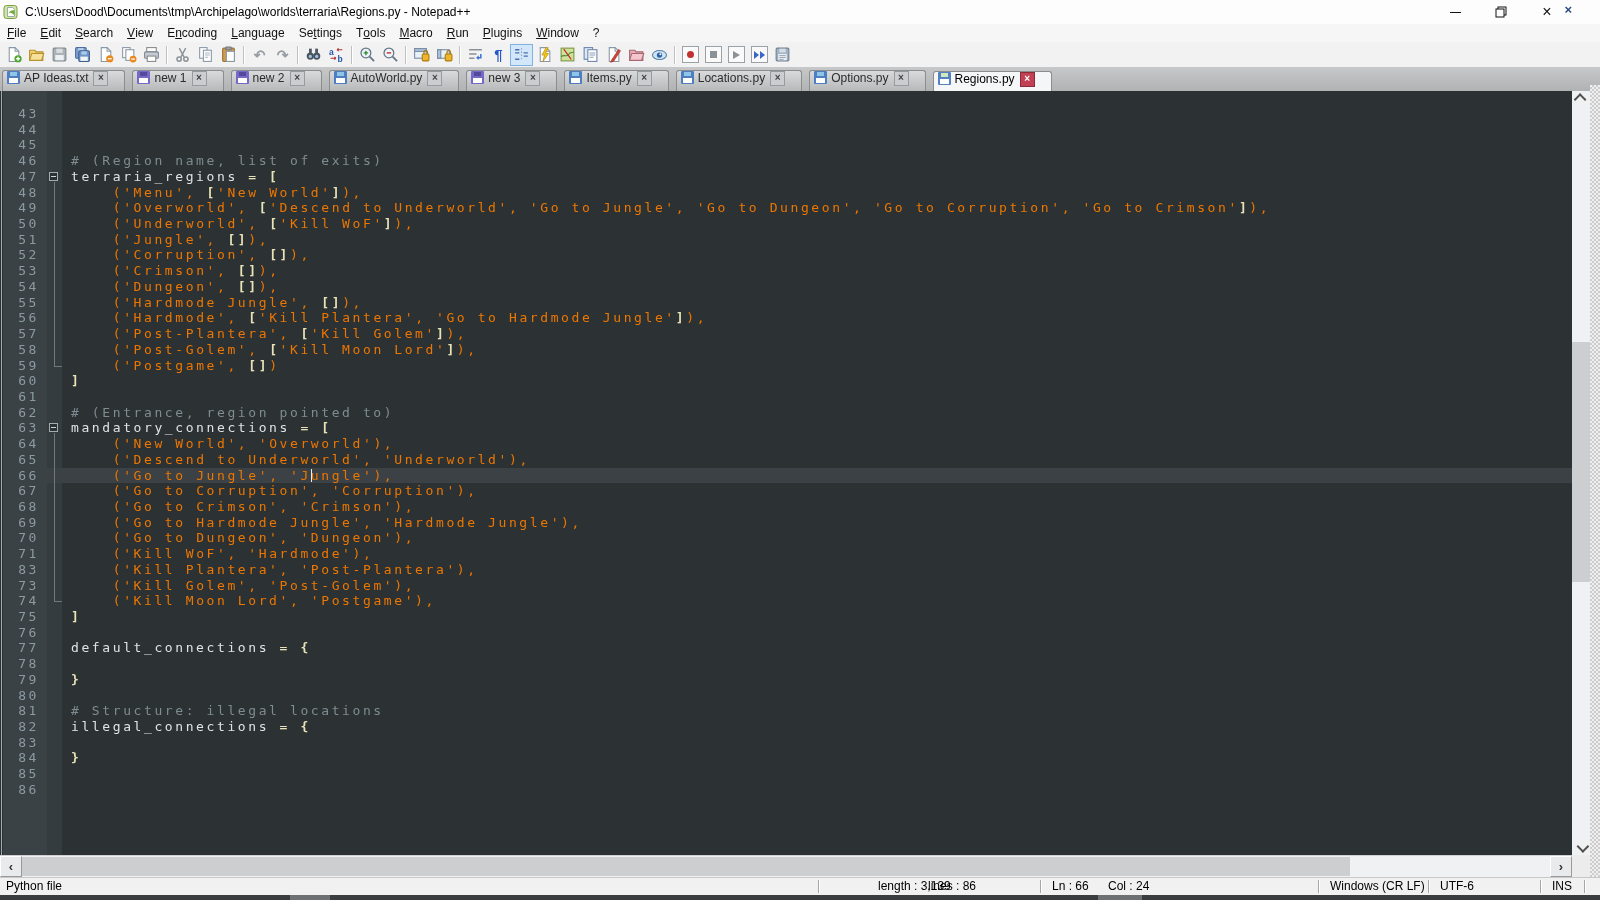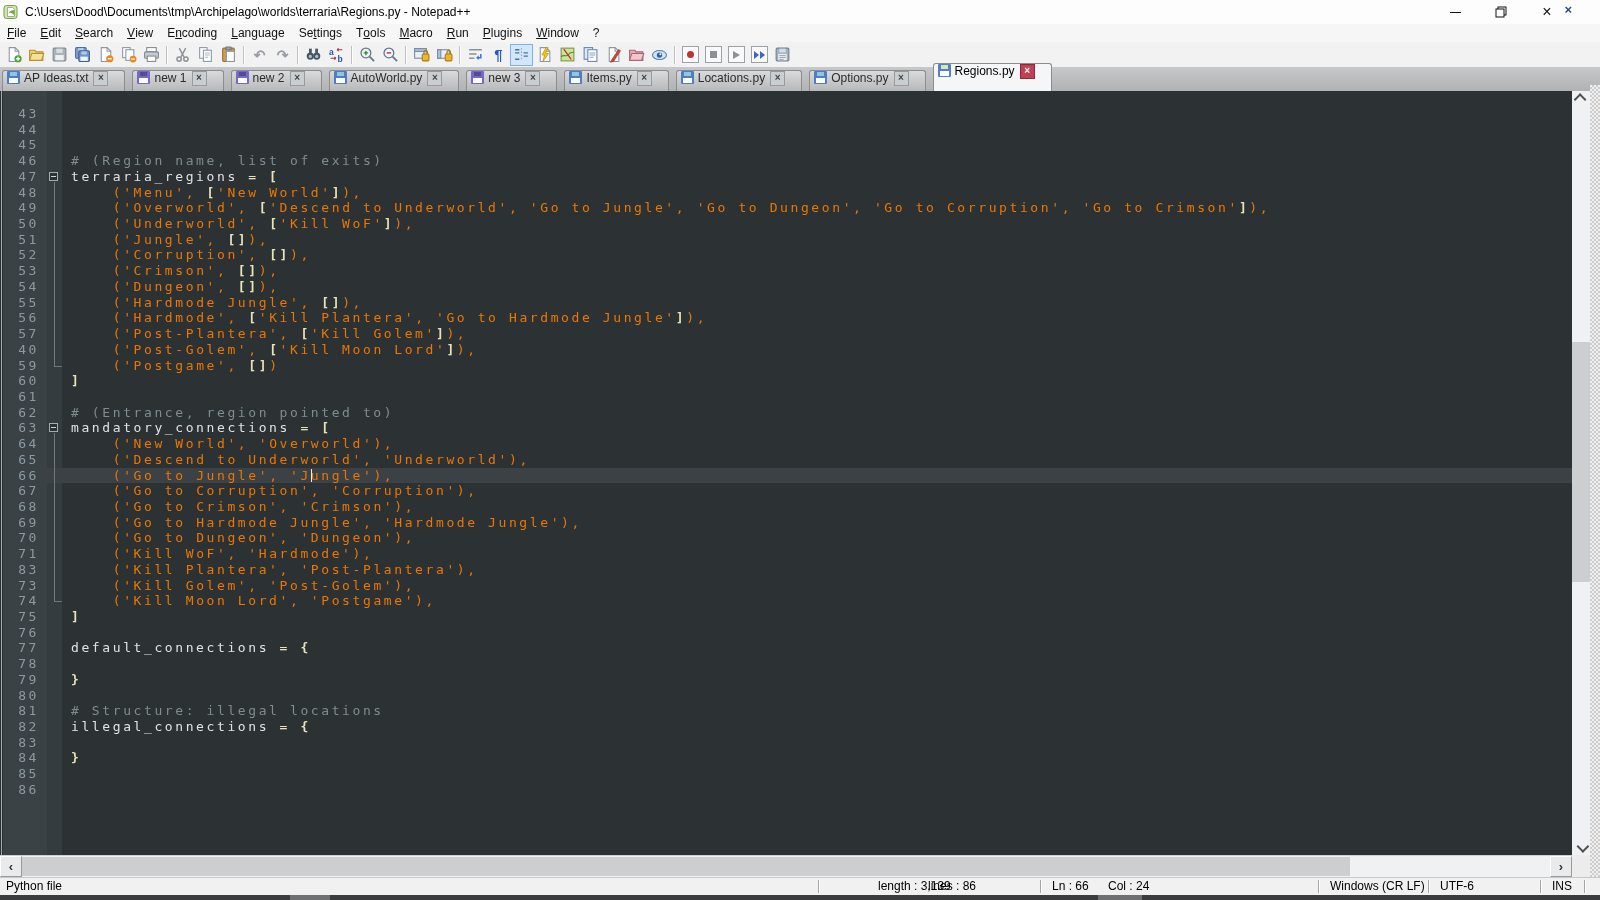--- a/index.html
+++ b/index.html
@@ -28,21 +28,21 @@
   .mbox{width:15px;height:15px;border:1px solid #9aa2a8;background:#fafafa;display:flex;align-items:center;justify-content:center;}
   .recdot{width:7px;height:7px;border-radius:50%;background:#c23030;}
   .stopsq{width:7px;height:7px;background:#8a9298;}
   .playtri{width:0;height:0;border-left:7px solid #8a9298;border-top:4.5px solid transparent;border-bottom:4.5px solid transparent;}
   .ffwd{display:flex;}
   .ffwd i{width:0;height:0;border-left:5px solid #3a66c8;border-top:4px solid transparent;border-bottom:4px solid transparent;margin-right:1px;}
 
   
   .tabbar{position:absolute;left:0;top:67px;right:0;height:24px;background:linear-gradient(#c6c8ca,#b0b2b4);display:flex;align-items:flex-end;padding-left:2px;}
   .tab{display:flex;height:21px;padding:0 16px 0 4px;margin-right:7px;border:1px solid #8c8c8c;border-bottom:none;border-radius:3px 3px 0 0;background:linear-gradient(#d9dadb,#b6b8ba);font-size:12px;color:#2c2c2c;box-sizing:border-box;white-space:nowrap;}
-  .tab.active{height:28px;background:#f5f6f7;color:#000;}
+  .tab.active{height:20px;background:#f5f6f7;color:#000;}
   .floppy{width:13px;height:13px;border-radius:1px;position:relative;margin-right:4px;flex:none;}
   .floppy .shutter{position:absolute;left:3px;top:1px;width:7px;height:4px;}
   .floppy .flabel{position:absolute;left:2px;bottom:1px;width:9px;height:5px;background:#fff;}
   .tclose{width:13px;height:13px;margin-left:5px;font-size:10px;line-height:12px;text-align:center;border:1px solid #989b9e;background:#cbced0;color:#444;font-weight:bold;flex:none;}
   .tab.active .tclose{background:#c14054;border-color:#8c2a3a;color:#fff;}
 
   
   .editor{position:absolute;left:0;top:91px;width:1572px;height:764px;background:#2c3234;font-family:"DejaVu Sans Mono","Liberation Mono",monospace;font-size:13px;letter-spacing:2.6px;overflow:hidden;}
   .winedge-l{position:absolute;left:1px;top:0;bottom:0;width:1px;background:#b9c0c5;opacity:.85;}
   .col-num{position:absolute;left:3px;top:0;bottom:0;width:44px;background:#3a4246;}
@@ -597,21 +597,21 @@
           <span class="code"><span class="tk-pun">    (</span><span class="tk-str">'Hardmode'</span><span class="tk-pun">, </span><span class="tk-brk">[</span><span class="tk-str">'Kill Plantera'</span><span class="tk-pun">, </span><span class="tk-str">'Go to Hardmode Jungle'</span><span class="tk-brk">]</span><span class="tk-pun">),</span></span>
         </div>
         <div class="line">
           <span class="num">57</span>
           <span class="fold">
             <span class="fv" style="top: 0px; bottom: 0px;"></span>
           </span>
           <span class="code"><span class="tk-pun">    (</span><span class="tk-str">'Post-Plantera'</span><span class="tk-pun">, </span><span class="tk-brk">[</span><span class="tk-str">'Kill Golem'</span><span class="tk-brk">]</span><span class="tk-pun">),</span></span>
         </div>
         <div class="line">
-          <span class="num">40</span>
+          <span class="num">58</span>
           <span class="fold">
             <span class="fv" style="top: 0px; bottom: 0px;"></span>
           </span>
           <span class="code"><span class="tk-pun">    (</span><span class="tk-str">'Post-Golem'</span><span class="tk-pun">, </span><span class="tk-brk">[</span><span class="tk-str">'Kill Moon Lord'</span><span class="tk-brk">]</span><span class="tk-pun">),</span></span>
         </div>
         <div class="line">
           <span class="num">59</span>
           <span class="fold">
             <span class="fv" style="top: 0px; height: 9px;"></span>
             <span class="fh" style="top: 8px; left: 7px; width: 8px;"></span>

